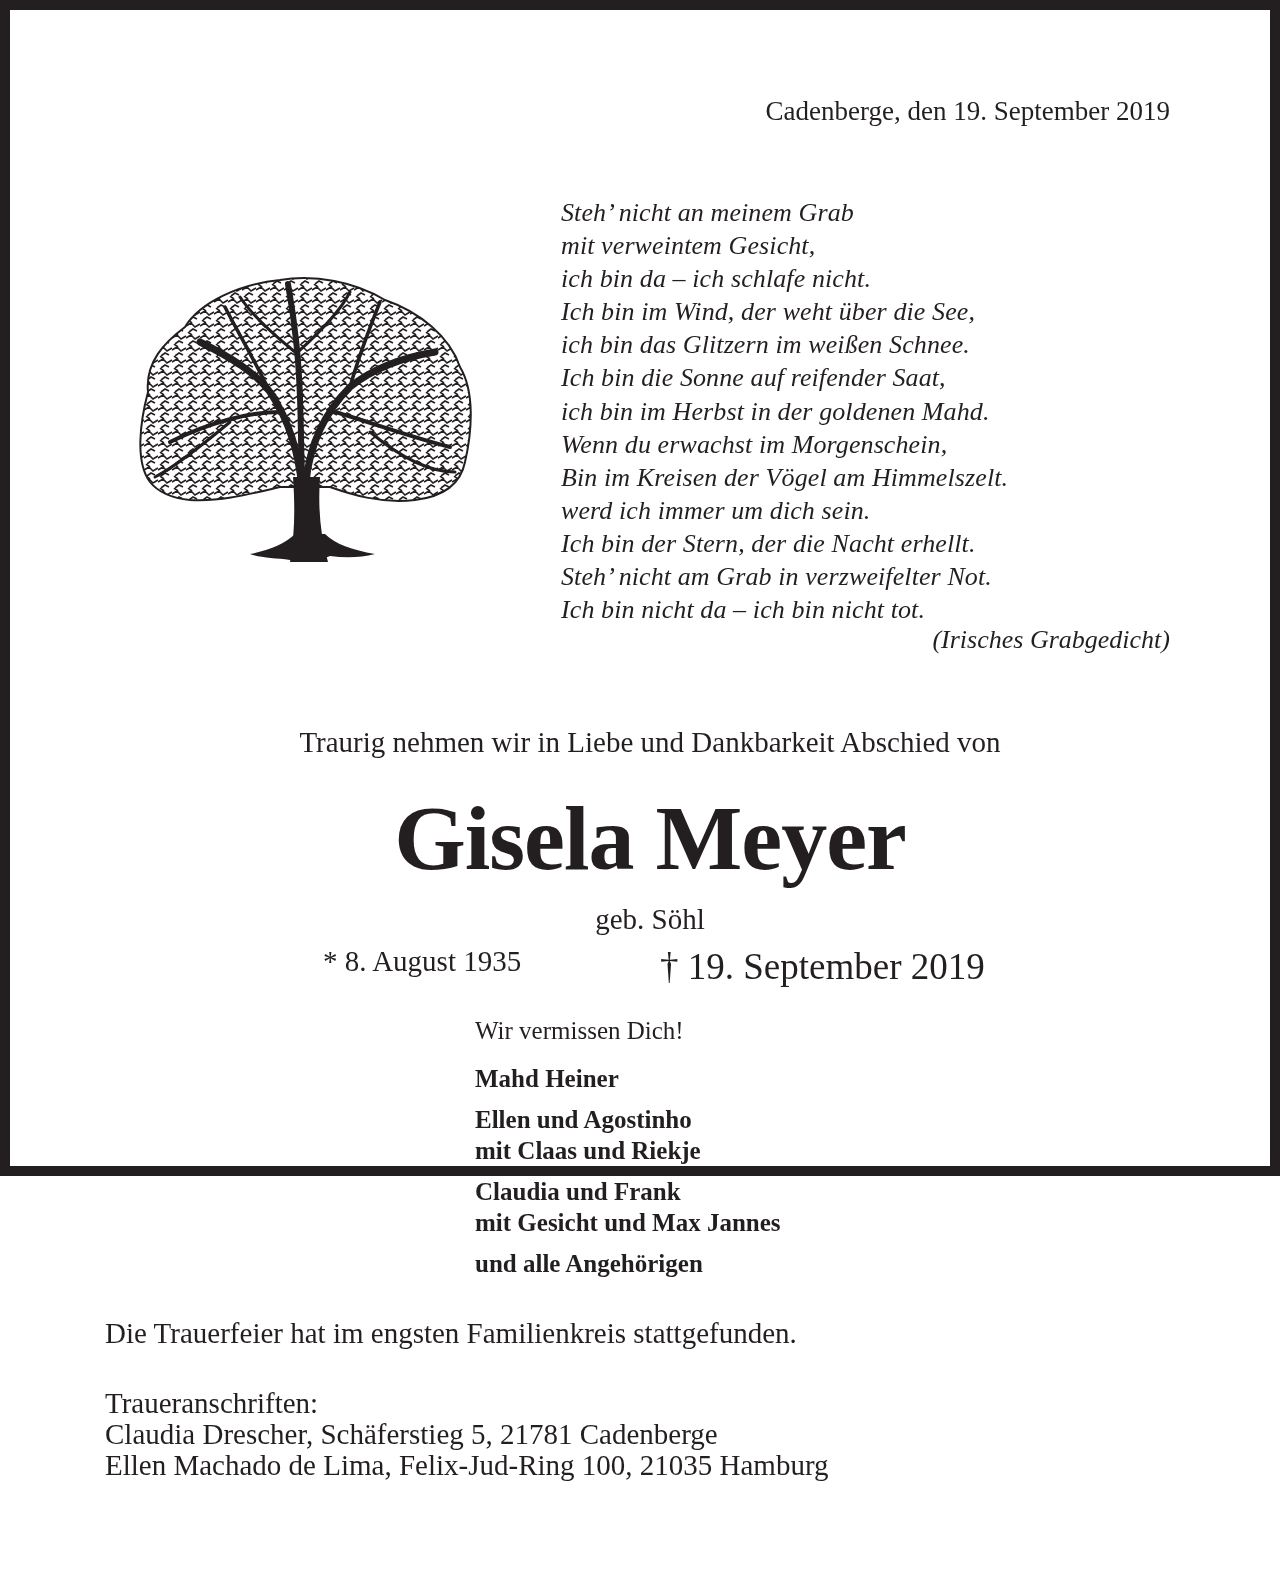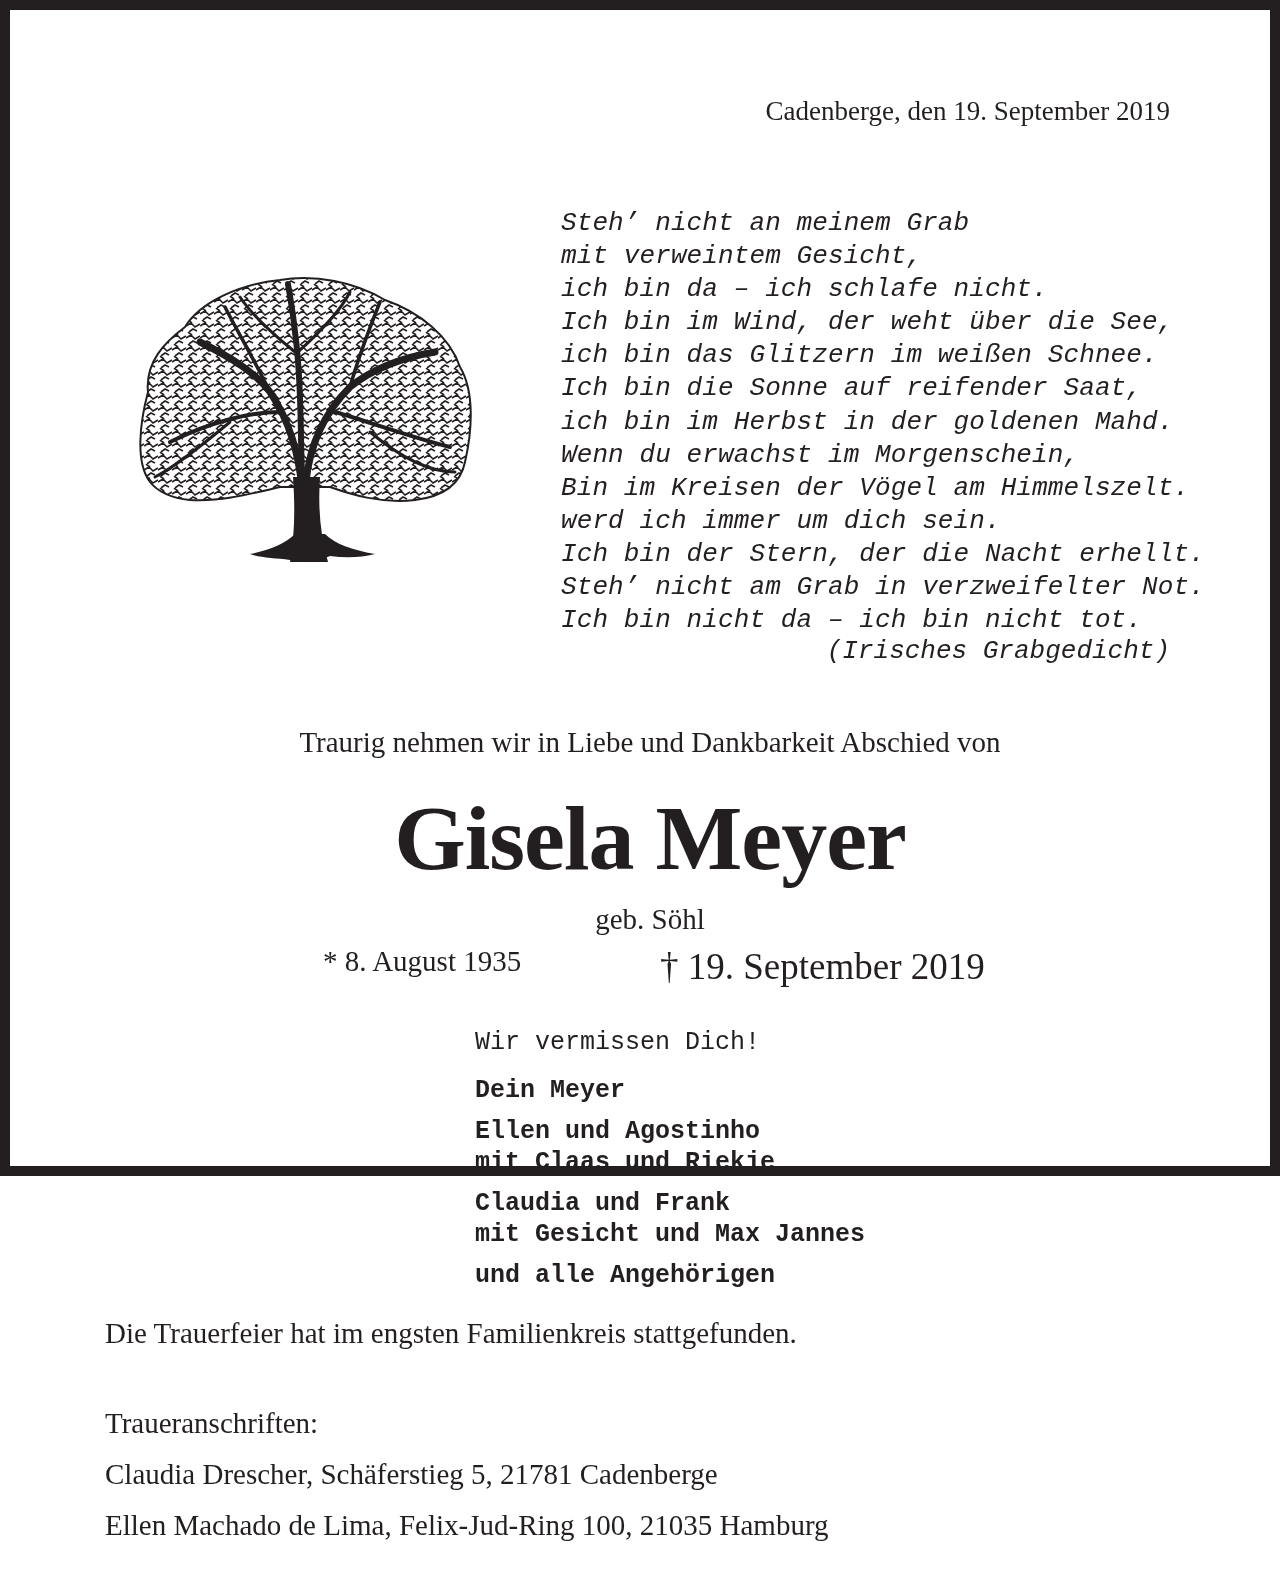--- a/index.html
+++ b/index.html
@@ -1,21 +1,21 @@
 <!DOCTYPE html>
 <html><head>
   <meta charset="utf-8">
   <style>
     html, body { margin: 0; padding: 0; background: #ffffff; }
     body { width: 1280px; height: 1577px; position: relative; overflow: hidden; }
     .frame {
       position: absolute; left: 0; top: 0; width: 1280px; height: 1176px;
       box-sizing: border-box; border: 10px solid #231f20; background: #fff;
     }
-    .serif { font-family: Liberation Mono, monospace; color: #231f20; margin-top: 11px; }
+    .serif { font-family: Liberation Serif, serif; color: #231f20; }
     .cond { font-family: "Liberation Serif", serif; color: #231f20; }
     .abs { position: absolute; white-space: nowrap; }
 
     .date-line { right: 100px; top: 86px; font-size: 27px; text-align: right; }
 
     .tree { left: 120px; top: 262px; width: 350px; height: 292px; }
 
     .poem { left: 551px; top: 186px; font-size: 26px; font-style: italic; line-height: 33.1px; letter-spacing: 0.1px; }
     .poem .line { display: block; }
     .poem-source { right: 100px; top: 615px; font-size: 26px; font-style: italic; text-align: right; }
@@ -25,21 +25,21 @@
     .birthname { left: 0; width: 1280px; top: 893px; text-align: center; font-size: 29px; }
     .birth { left: 313px; top: 935px; font-size: 29px; }
     .death { left: 650px; top: 935px; font-size: 37px; }
 
     .family { left: 465px; top: 1007px; }
     .family .missing { font-size: 25px; display: block; margin-bottom: 18px; }
     .family .group { display: block; font-weight: bold; font-size: 25px; line-height: 31px; margin-bottom: 10px; }
 
     .service { left: 95px; top: 1307px; font-size: 29px; }
     .addresses { left: 95px; top: 1378px; font-size: 29px; line-height: 31px; }
-    .addresses .line { display: block; margin-top: 20px; }
+    .addresses .line { display: block; }
   </style>
 </head>
 <body>
 
 <div class="frame">
 
   <div class="abs cond date-line">Cadenberge, den 19. September 2019</div>
 
   <div class="abs tree">
     <svg width="350" height="292" viewBox="0 0 350 292" xmlns="http://www.w3.org/2000/svg">
@@ -91,21 +91,21 @@
 
   <div class="abs cond intro">Traurig nehmen wir in Liebe und Dankbarkeit Abschied von</div>
   <div class="abs cond name">Gisela Meyer</div>
   <div class="abs cond birthname">geb. Söhl</div>
   <div class="abs cond birth">* 8. August 1935</div>
   <div class="abs cond death">† 19. September 2019</div>
 
   <div class="abs serif family">
     <span class="missing">Wir vermissen Dich!</span>
     <span class="group">
-      <span style="display:block">Dein Meyer</span>
+      <span style="display:block">Mahd Heiner</span>
     </span>
     <span class="group">
       <span style="display:block">Ellen und Agostinho</span>
       <span style="display:block">mit Claas und Riekje</span>
     </span>
     <span class="group">
       <span style="display:block">Claudia und Frank</span>
       <span style="display:block">mit Gesicht und Max Jannes</span>
     </span>
     <span class="group">

